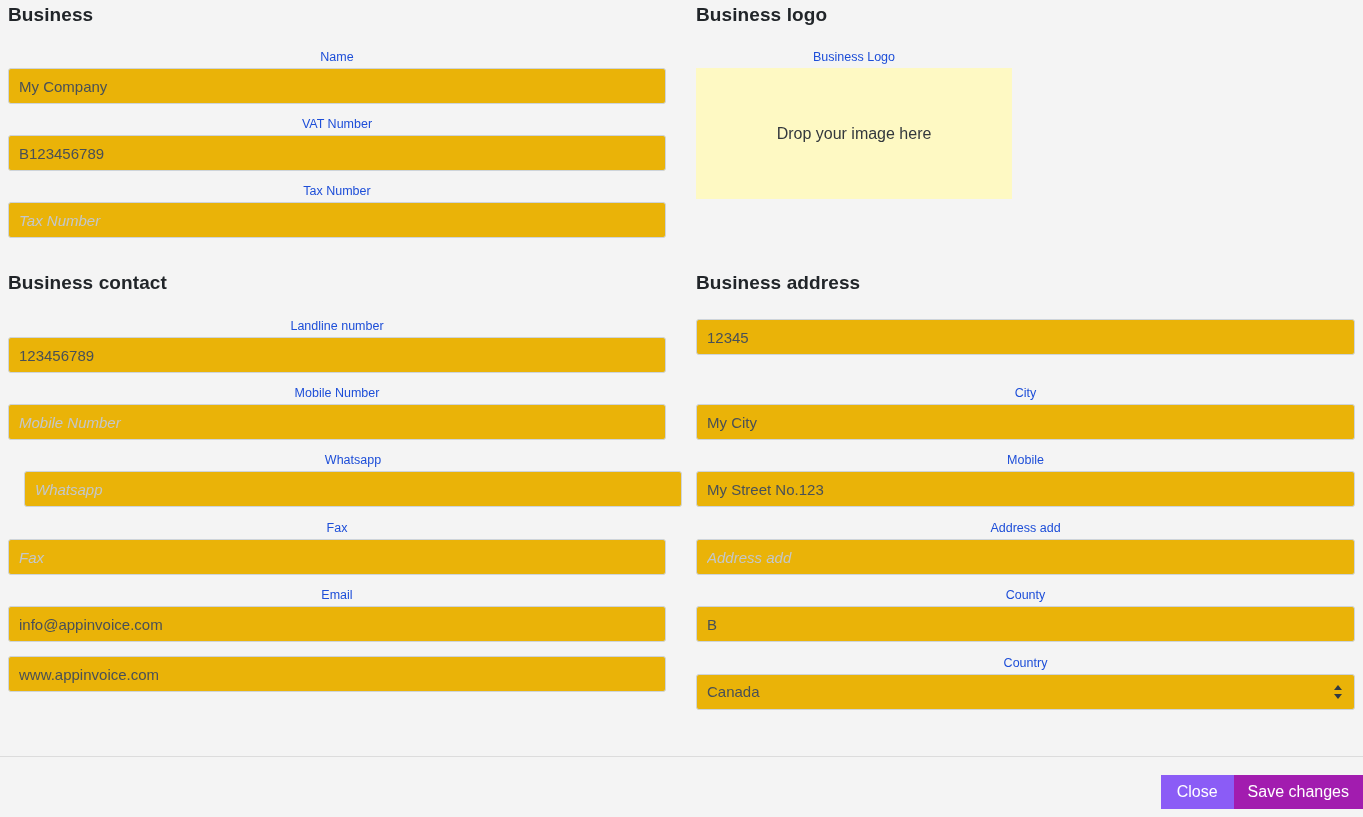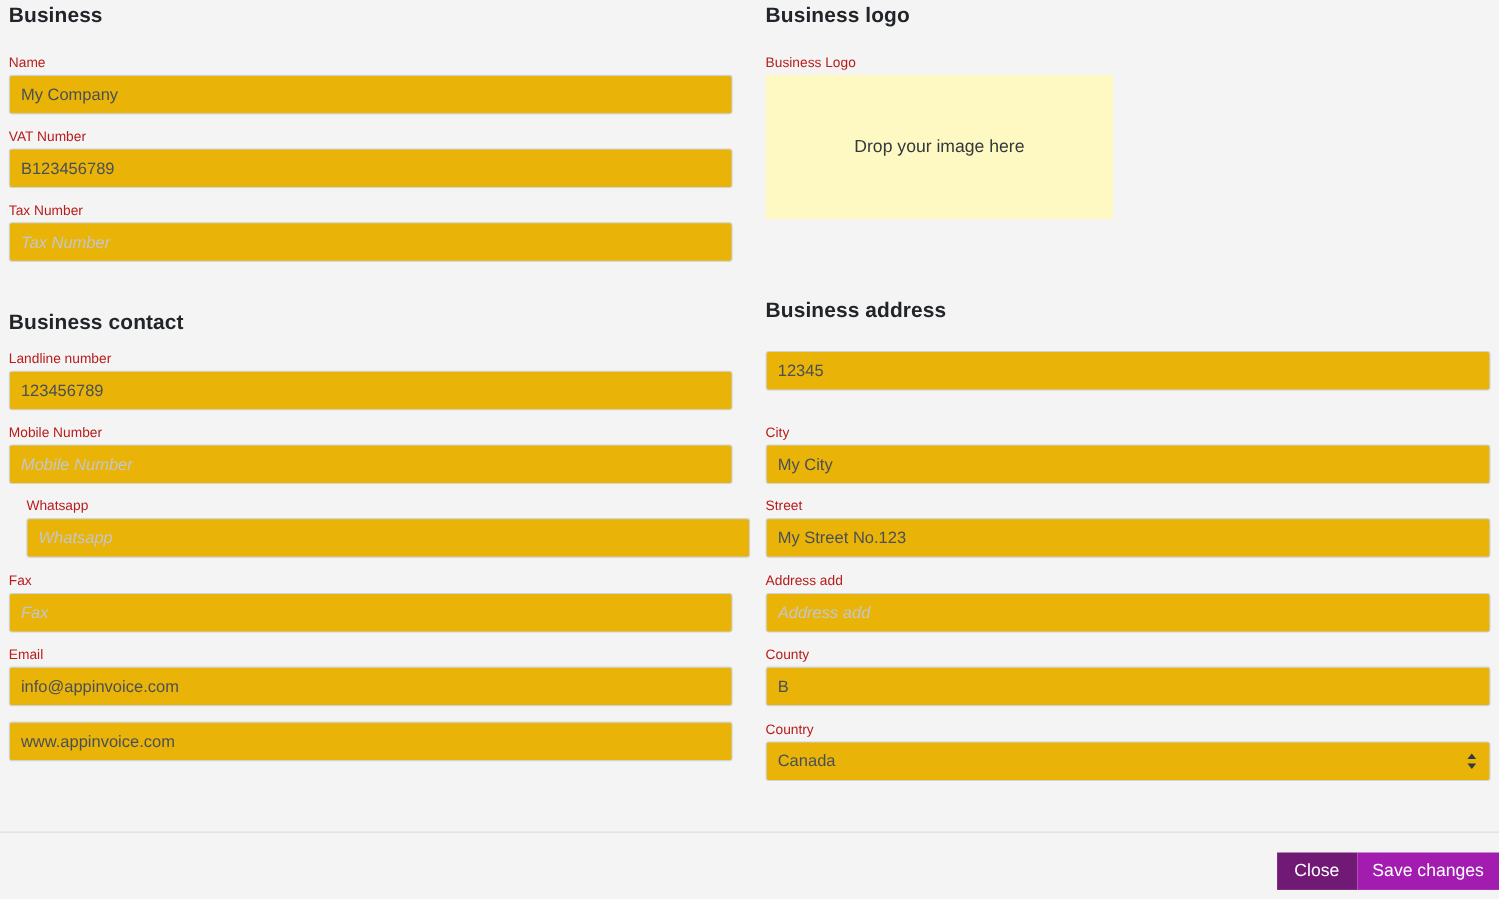--- a/index.html
+++ b/index.html
@@ -23,23 +23,24 @@
     font-weight: bold;
     color: #212529;
     margin: 0;
     line-height: 1;
     letter-spacing: .1px;
   }
   .field { margin: 0; }
   .field-label {
     display: block;
     font-size: 12.5px;
-    color: #b91c1c;
+    color: #1d4ed8;
     line-height: 14px;
     margin-bottom: 4px;
+    text-align: center;
   }
   .input {
     display: block;
     width: 100%;
     height: 36px;
     padding: 6px 10px;
     font-family: "Liberation Sans", sans-serif;
     font-size: 15px;
     color: #495057;
     background: #eab308;
@@ -97,21 +98,21 @@
   .btn {
     border: none;
     font-family: "Liberation Sans", sans-serif;
     font-size: 16px;
     color: #ffffff;
     height: 34px;
     padding: 0 16px;
     cursor: pointer;
     line-height: 34px;
   }
-  .btn-close { background: #701a75; }
+  .btn-close { background: #8b5cf6; }
   .btn-save  { background: #a21caf; padding: 0 14px; }
 </style>
 </head>
 <body>
 
 <div class="page">
 
   <div class="col-left">
 
     <h2 class="section-title" style="position:absolute;top:5px;left:0;">Business</h2>
@@ -124,21 +125,21 @@
     <div class="field" style="position:absolute;top:117px;left:0;width:658px;">
       <label class="field-label">VAT Number</label>
       <input class="input" type="text" value="B123456789" style="">
     </div>
 
     <div class="field" style="position:absolute;top:184px;left:0;width:658px;">
       <label class="field-label">Tax Number</label>
       <input class="input" type="text" placeholder="Tax Number" style="">
     </div>
 
-    <h2 class="section-title" style="position:absolute;top:284px;left:0;">Business contact</h2>
+    <h2 class="section-title" style="position:absolute;top:273px;left:0;">Business contact</h2>
 
     <div class="field" style="position:absolute;top:319px;left:0;width:658px;">
       <label class="field-label">Landline number</label>
       <input class="input" type="text" value="123456789" style="">
     </div>
 
     <div class="field" style="position:absolute;top:386px;left:0;width:658px;">
       <label class="field-label">Mobile Number</label>
       <input class="input" type="text" placeholder="Mobile Number" style="">
     </div>
@@ -180,21 +181,21 @@
     <div class="field" style="position:absolute;top:319px;left:0;width:659px;">
       <input class="input" type="text" value="12345" style="">
     </div>
 
     <div class="field" style="position:absolute;top:386px;left:0;width:659px;">
       <label class="field-label">City</label>
       <input class="input" type="text" value="My City" style="">
     </div>
 
     <div class="field" style="position:absolute;top:453px;left:0;width:659px;">
-      <label class="field-label">Street</label>
+      <label class="field-label">Mobile</label>
       <input class="input" type="text" value="My Street No.123" style="">
     </div>
 
     <div class="field" style="position:absolute;top:521px;left:0;width:659px;">
       <label class="field-label">Address add</label>
       <input class="input" type="text" placeholder="Address add" style="">
     </div>
 
     <div class="field" style="position:absolute;top:588px;left:0;width:659px;">
       <label class="field-label">County</label>

